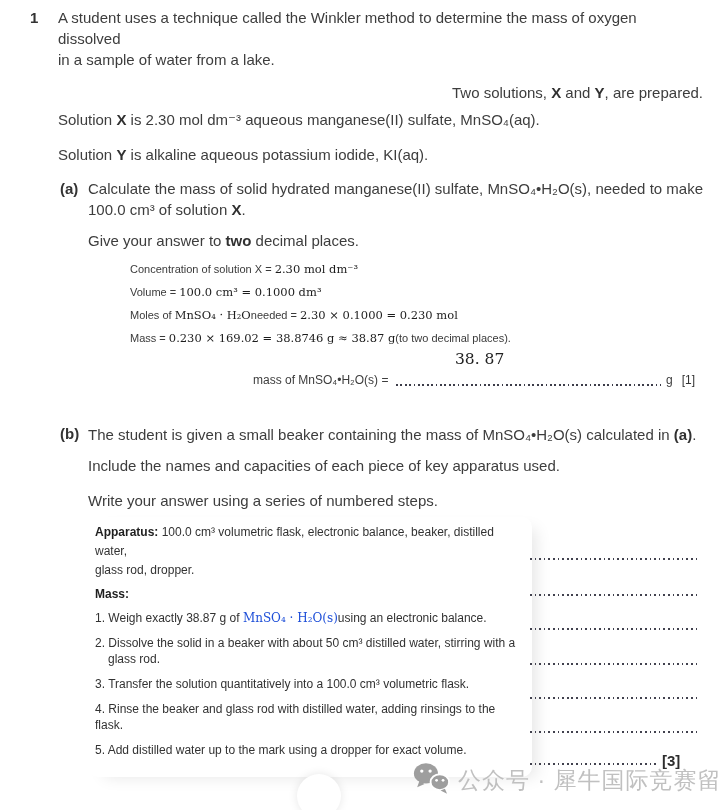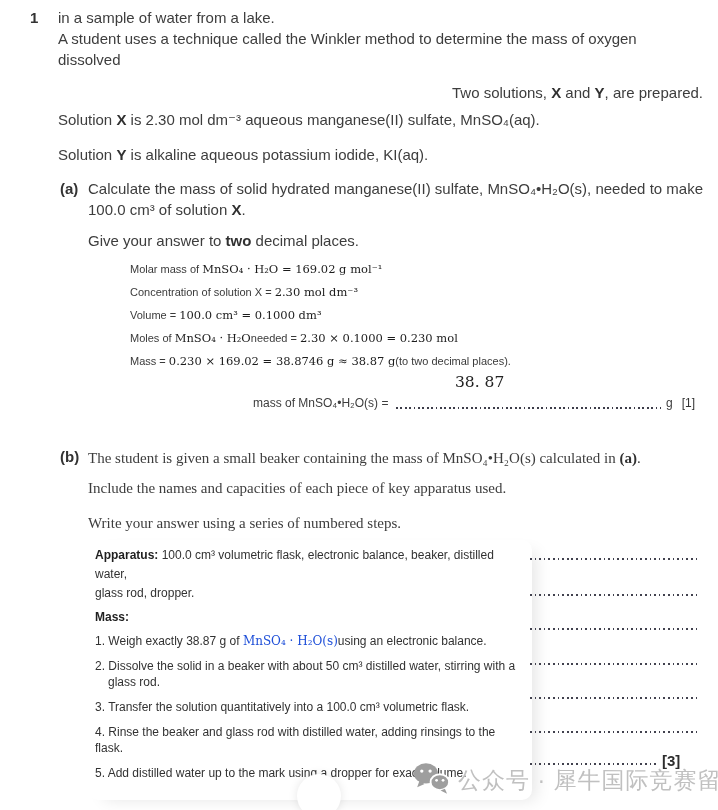--- a/index.html
+++ b/index.html
@@ -23,21 +23,21 @@
   .wmath{font-family:"DejaVu Serif","Liberation Serif",serif;color:#1c1c1c;font-size:11.5px;}
   .ansvalue{margin:0 0 2px 367px;height:18px;font-family:"DejaVu Serif","Liberation Serif",serif;
             font-size:15.5px;color:#222;line-height:18px;}
   .ansline{display:flex;margin-left:165px;padding-right:8px;height:20px;align-items:flex-end;font-size:12px;}
   .anslabel{white-space:pre;line-height:20px;}
   .leader{flex:1;height:2px;margin:0 5px 4px 4px;
           background:repeating-linear-gradient(90deg,#3c3c49 0 1.7px,transparent 1.7px 4.4px);}
   .unit{line-height:20px;margin-right:9px;}
   .marks1{line-height:20px;color:#333;}
   .partb{margin-top:33px;}
-  .partb .part-body{line-height:24px;font-family:Liberation Serif, serif;}
+  .partb .part-body{line-height:24px;}
   .p-include{margin:8px 0 14px;line-height:21px;}
   .p-write{margin:0 0 6px;line-height:21px;}
   .card{position:relative;margin-left:88px;width:444px;box-sizing:border-box;
         padding:6px 8px 10px 7px;background:#fff;border-radius:10px;
         box-shadow:10px 6px 16px -6px rgba(0,0,0,0.10);
         font-size:12px;line-height:19px;color:#323232;}
   .card .b{color:#1f1f1f;}
   .apparatus{margin-bottom:6px;}
   .steps-label{margin-bottom:8px;line-height:16px;}
   .step{margin-bottom:9px;line-height:16px;}
@@ -58,40 +58,39 @@
 </head>
 <body>
 
 <div class="page">
 
   <div class="qrow">
     <div class="qnum">1</div>
     <div class="qbody">
 
       <p class="p-intro">
+        <span class="block">A student uses a technique called the Winkler method to determine the mass of oxygen dissolved</span>
         <span class="block">in a sample of water from a lake.</span>
-        <span class="block">A student uses a technique called the Winkler method to determine the mass of oxygen dissolved</span>
       </p>
 
       <p class="p-solutions"><span>Two solutions, </span><span class="b">X</span><span> and </span><span class="b">Y</span><span>, are prepared.</span></p>
 
       <p class="p-solx"><span>Solution </span><span class="b">X</span><span> is 2.30 mol dm⁻³ aqueous manganese(II) sulfate, MnSO₄(aq).</span></p>
 
       <p class="p-soly"><span>Solution </span><span class="b">Y</span><span> is alkaline aqueous potassium iodide, KI(aq).</span></p>
 
       <div class="part">
         <div class="part-label">(a)</div>
         <div class="part-body">
           <span class="block">Calculate the mass of solid hydrated manganese(II) sulfate, MnSO₄•H₂O(s), needed to make</span>
           <span class="block"><span>100.0 cm³ of solution </span><span class="b">X</span><span>.</span></span>
 
           <p class="p-give"><span>Give your answer to </span><span class="b">two</span><span> decimal places.</span></p>
 
           <div class="working">
-            <div><span>Molar mass of </span><span class="wmath">MnSO₄ · H₂O = 169.02 g mol⁻¹</span><span></span><span class="wmath"></span></div>
             <div><span>Concentration of solution X = </span><span class="wmath">2.30 mol dm⁻³</span><span></span><span class="wmath"></span></div>
             <div><span>Volume = </span><span class="wmath">100.0 cm³ = 0.1000 dm³</span><span></span><span class="wmath"></span></div>
             <div><span>Moles of </span><span class="wmath">MnSO₄ · H₂O</span><span>needed = </span><span class="wmath">2.30 × 0.1000 = 0.230 mol</span></div>
             <div><span>Mass = </span><span class="wmath">0.230 × 169.02 = 38.8746 g ≈ 38.87 g</span><span>(to two decimal places).</span><span class="wmath"></span></div>
           </div>
 
           <div class="ansvalue">38. 87</div>
 
           <div class="ansline">
             <span class="anslabel">mass of MnSO₄•H₂O(s) = </span>

